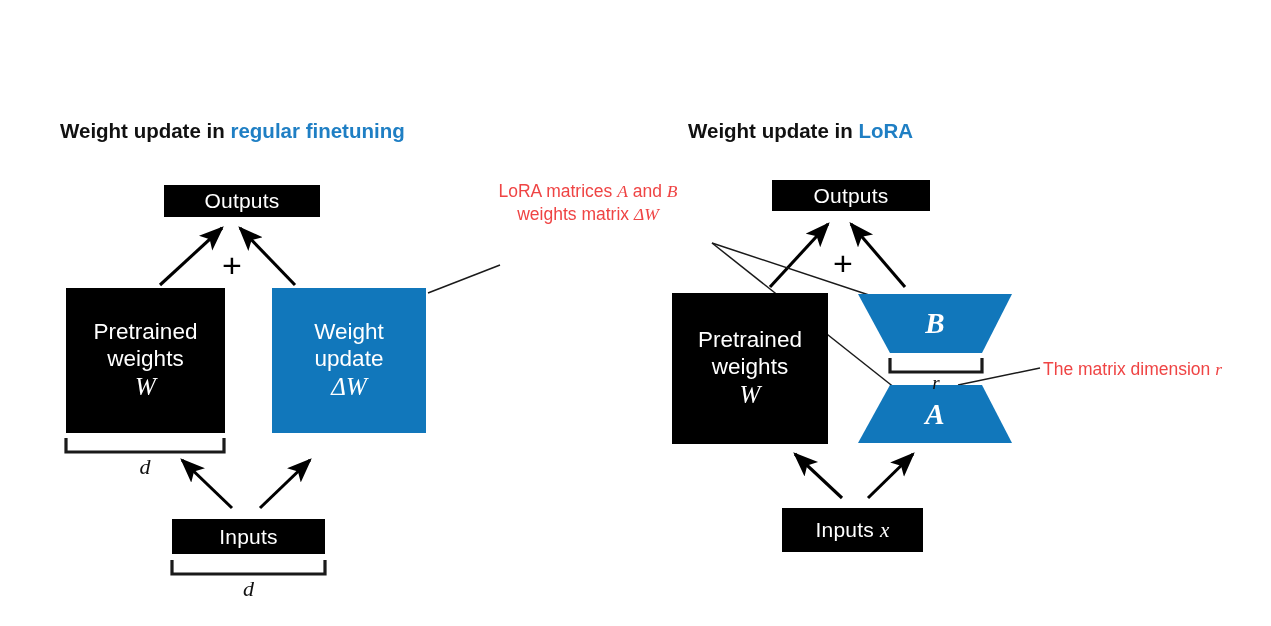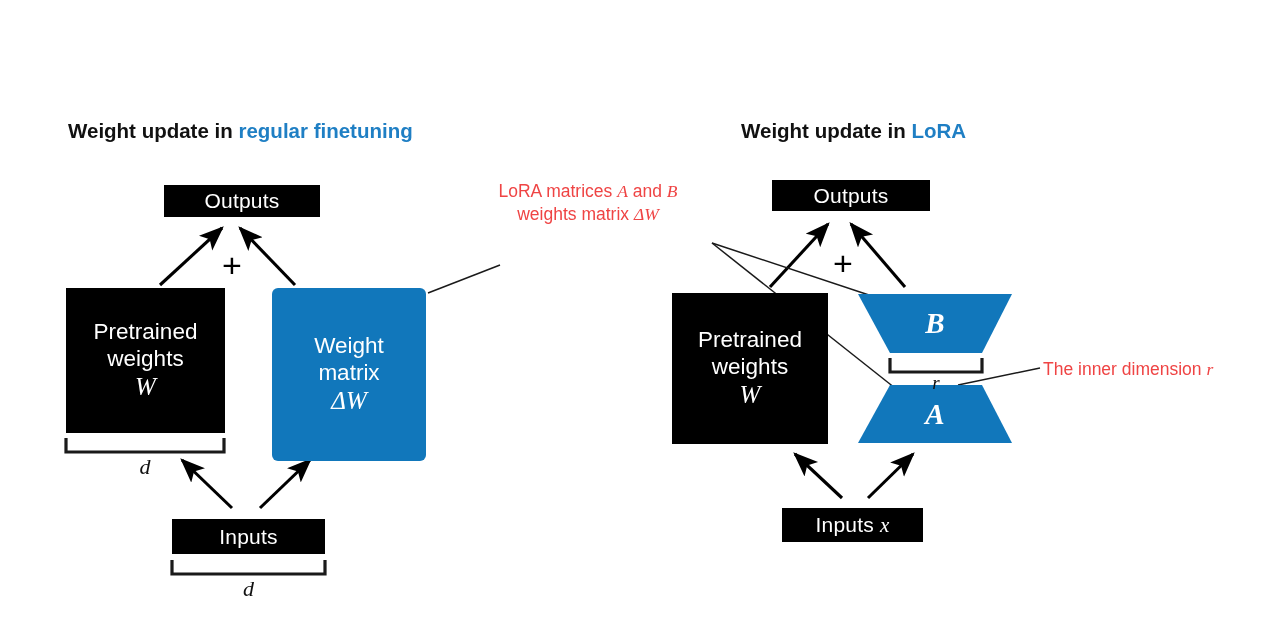--- a/index.html
+++ b/index.html
@@ -38,21 +38,20 @@
     font-style: normal;
   }
   .formula .op { padding: 0 6px; font-style: normal; }
 
   
   .panel-title {
     font-size: 20.5px;
     font-weight: bold;
     white-space: nowrap;
     color: #111111;
-    margin-left: 8px;
   }
   .panel-title .accent { color: #1f7fc4; }
 
   
   .box {
     display: flex;
     flex-direction: column;
     align-items: center;
     justify-content: center;
     text-align: left;
@@ -142,21 +141,21 @@
 <body>
 
 <div id="canvas">
 
 
   <div class="abs panel-title" style="left:60px; top:119px;">
     <span>Weight update in</span>
     <span class="accent">regular finetuning</span>
   </div>
 
-  <div class="abs panel-title" style="left:733px; top:119px;">
+  <div class="abs panel-title" style="left:688px; top:119px;">
     <span>Weight update in</span>
     <span class="accent">LoRA</span>
   </div>
 
   <svg class="overlay">
     <defs>
       <marker id="ah" markerWidth="9" markerHeight="9" refX="7.2" refY="3.2" orient="auto" markerUnits="strokeWidth">
         <path d="M0,0 L8,3.2 L0,6.4 L1.8,3.2 z" fill="#000000"></path>
       </marker>
     </defs>
@@ -197,23 +196,23 @@
   </div>
 
   <div class="abs plus" style="left:222px; top:248px;">+</div>
 
   <div class="abs box box-gray" style="left:66px; top:288px; width:159px; height:145px;">
     <span>Pretrained</span>
     <span>weights</span>
     <span class="mathvar">W</span>
   </div>
 
-  <div class="abs box box-blue" style="left:272px; top:288px; width:154px; height:173px;border-radius:6px;">
+  <div class="abs box box-blue" style="left:272px; top:288px; width:154px; height:145px;">
     <span>Weight</span>
-    <span>matrix</span>
+    <span>update</span>
     <span class="mathvar">ΔW</span>
   </div>
 
   <div class="abs brace-label" style="left:66px; top:454px; width:158px;">d</div>
 
   <div class="abs box box-black" style="left:172px; top:519px; width:153px; height:35px;">
     <span>Inputs</span>
   </div>
 
   <div class="abs brace-label" style="left:172px; top:576px; width:153px;">d</div>
@@ -252,27 +251,27 @@
 
   <div class="trap" style="left:858px; top:385px; width:154px; height:58px;">
     <svg width="154" height="58" viewBox="0 0 154 58">
       <polygon points="32,0 124,0 154,58 0,58" fill="#1177bb"></polygon>
     </svg>
     <span class="trap-label">A</span>
   </div>
 
   <div class="abs brace-label small" style="left:890px; top:372px; width:92px;">r</div>
 
-  <div class="abs box box-black" style="left:782px; top:508px; width:141px; height:34px;">
+  <div class="abs box box-black" style="left:782px; top:508px; width:141px; height:44px;">
     <span>
       <span>Inputs</span>
       <span class="mathvar-inline">x</span>
     </span>
   </div>
 
   <div class="abs annot" style="left:1043px; top:358px; width:225px; text-align:left;">
     <div>
-      <span>The inner dimension</span>
+      <span>The matrix dimension</span>
       <span class="mathvar-inline">r</span>
     </div>
   </div>
 
 </div>
 
 </body></html>

